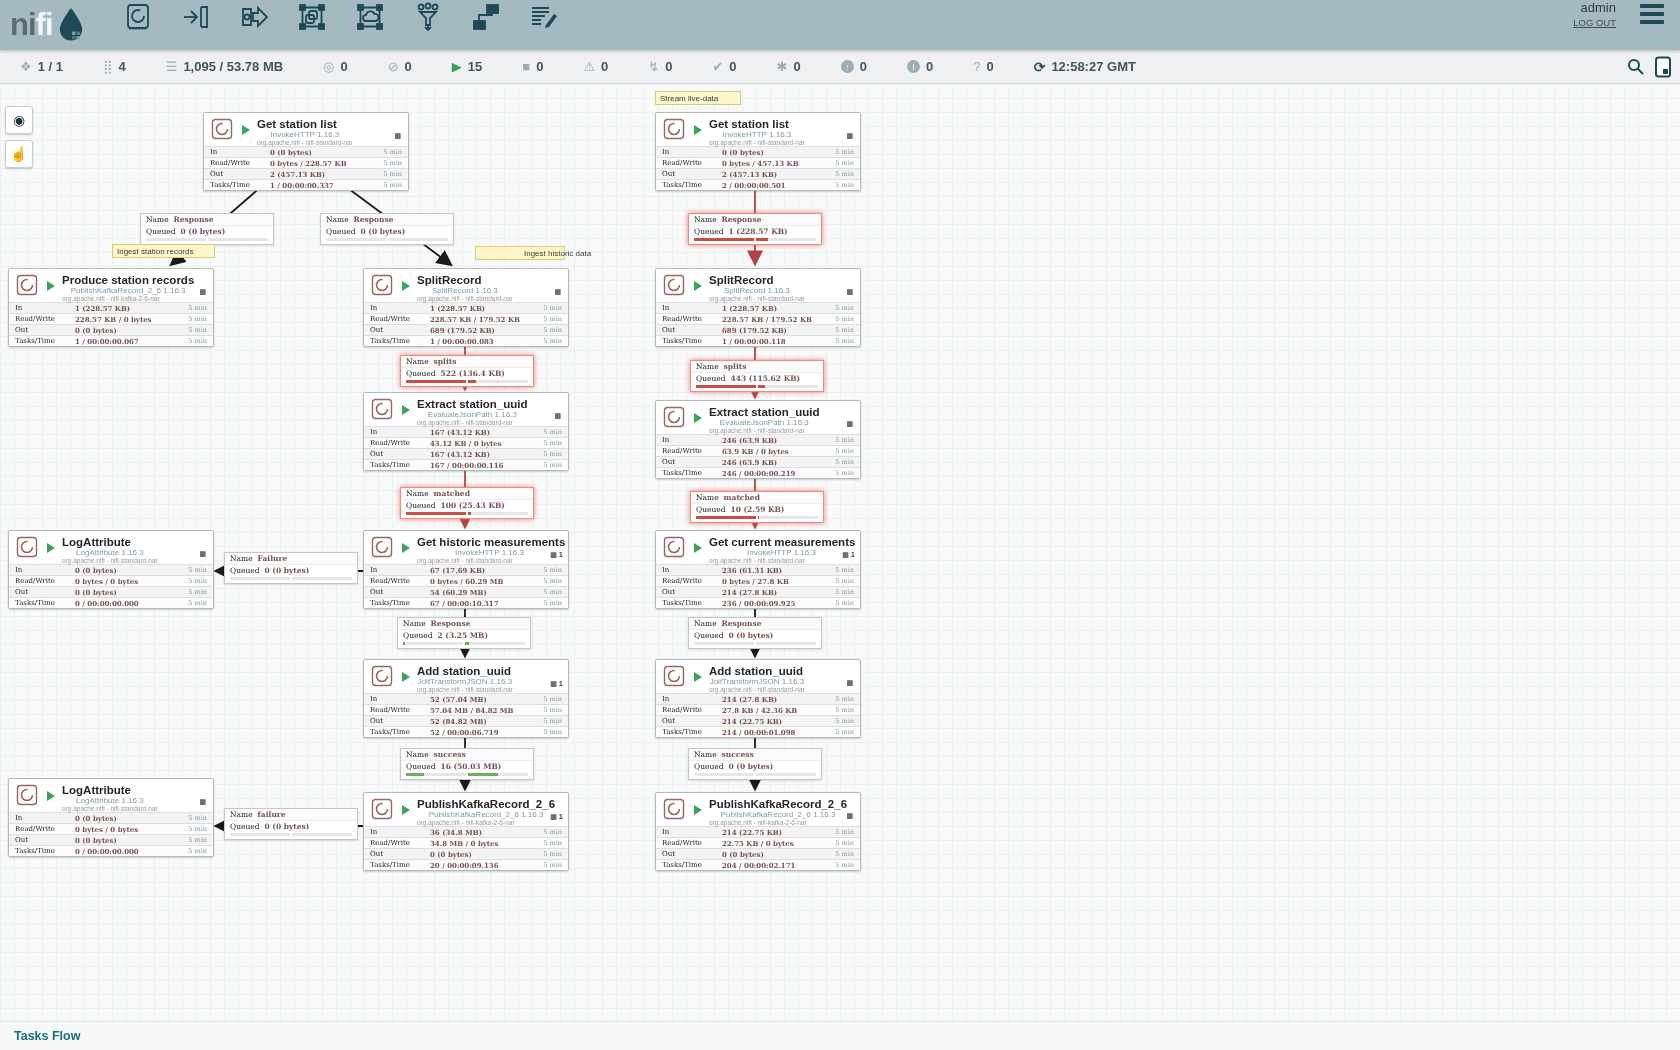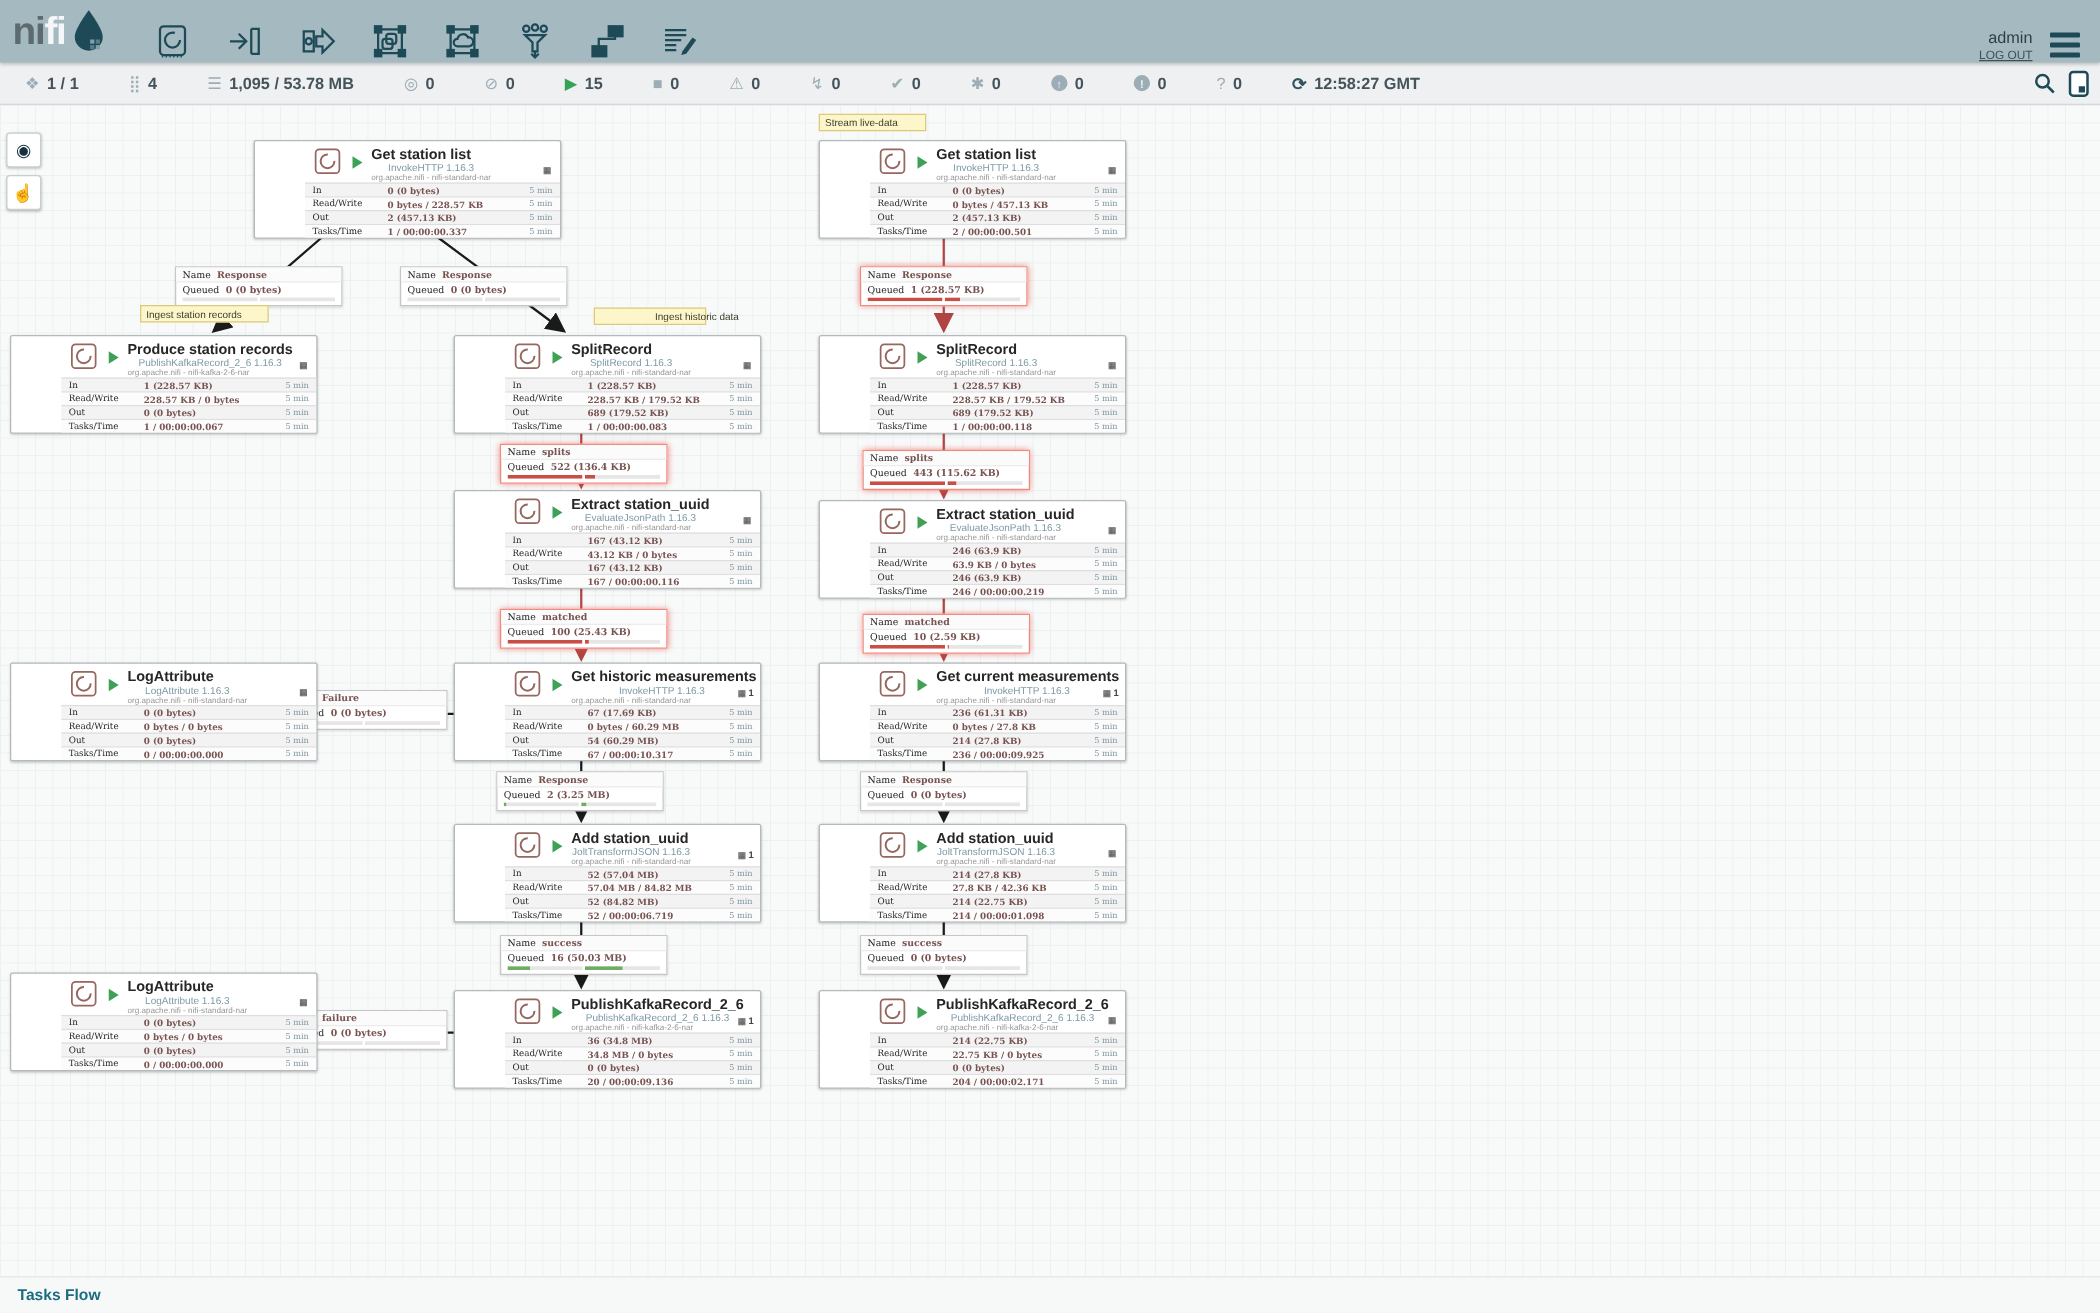--- a/index.html
+++ b/index.html
@@ -5,30 +5,30 @@
   html,body{margin:0;padding:0;width:1680px;height:1050px;overflow:hidden;
     font-family:"Liberation Sans",sans-serif;background:#f7f9fa;}
   
   #canvas{position:absolute;inset:0;background-color:#f8fafa;
     background-image:linear-gradient(#edf0f1 1px,transparent 1px),
                      linear-gradient(90deg,#edf0f1 1px,transparent 1px);
     background-size:14px 14px;}
   #edges{position:absolute;left:0;top:0;z-index:1;pointer-events:none;}
   
   #header{position:absolute;left:0;top:0;width:100%;height:50px;background:#a5b9c1;
-    display:flex;align-items:flex-end;z-index:20;box-shadow:0 1px 3px rgba(0,0,0,.25);}
+    display:flex;align-items:flex-start;z-index:20;box-shadow:0 1px 3px rgba(0,0,0,.25);}
   .logo{display:flex;align-items:center;margin-left:10px;}
   .logo-txt{font-size:31px;font-weight:bold;letter-spacing:-1px;line-height:50px;}
   .logo-ni{color:#5d6b70;} .logo-fi{color:#f4f6f7;}
   .logo-drop{margin-left:2px;margin-top:2px;}
   #toolbar{display:flex;align-items:center;gap:24px;margin-left:34px;}
   .tb-icon{width:34px;height:34px;display:flex;align-items:center;justify-content:center;cursor:grab;}
   .tb-icon svg{stroke:#1d4a56;fill:none;stroke-width:1.8;}
   .hdr-right{margin-left:auto;display:flex;align-items:center;}
-  .user-block{display:flex;flex-direction:column;align-items:flex-end;margin-right:14px;}
+  .user-block{display:flex;flex-direction:column;align-items:flex-end;margin-right:24px;}
   .user-name{font-size:13px;color:#2f3e45;}
   .logout{font-size:9.5px;color:#3f4f57;text-decoration:underline;cursor:pointer;margin-top:2px;}
   .hamburger{display:flex;flex-direction:column;gap:4px;margin-right:16px;cursor:pointer;}
   .hamburger div{width:24px;height:4px;background:#1d4a56;border-radius:1px;}
   
   #statusbar{position:absolute;left:0;top:50px;width:100%;height:34px;background:#eef0f1;
     border-bottom:1px solid #d4d8da;display:flex;align-items:center;z-index:19;
     padding-left:20px;box-sizing:border-box;}
   .st-item{display:flex;align-items:center;gap:6px;margin-right:40px;white-space:nowrap;}
   .st-icon{font-size:13px;color:#9cadb6;line-height:1;}
@@ -38,21 +38,21 @@
   .st-val{font-size:13px;font-weight:bold;color:#45545c;}
   .st-time{display:flex;align-items:center;gap:6px;font-size:13px;font-weight:bold;color:#45545c;}
   .st-refresh{color:#31535e;font-size:14px;font-weight:bold;cursor:pointer;}
   .st-right{margin-left:auto;display:flex;align-items:center;gap:10px;margin-right:8px;}
   
   .canvas-tool{position:absolute;width:26px;height:26px;background:#fff;border:1px solid #c7cdd0;
     border-radius:3px;z-index:6;display:flex;align-items:center;justify-content:center;
     box-shadow:0 1px 2px rgba(0,0,0,.2);cursor:pointer;font-size:14px;}
   
   .proc{position:absolute;width:204px;background:#fff;border:1px solid #b5b9bb;border-radius:2px;
-    z-index:3;box-shadow:0 1px 2px rgba(0,0,0,.18);cursor:move;padding-left:40px;}
+    z-index:3;box-shadow:0 1px 2px rgba(0,0,0,.18);cursor:move;}
   .proc-head{position:relative;display:flex;align-items:flex-start;height:33px;
     padding:5px 6px 0 7px;box-sizing:border-box;}
   .proc-icon svg{stroke:#96665f;fill:none;}
   .run-icon{width:0;height:0;border-left:8px solid #3fa155;border-top:5px solid transparent;
     border-bottom:5px solid transparent;margin:7px 5px 0 9px;}
   .proc-titles{margin-left:2px;min-width:0;}
   .proc-title{font-size:11.5px;font-weight:bold;color:#262626;line-height:12px;white-space:nowrap;}
   .proc-type{font-size:8px;color:#7d9aa6;line-height:9px;white-space:nowrap;text-align:center;}
   .proc-bundle{font-size:6.5px;color:#979797;line-height:8px;white-space:nowrap;}
   .proc-badge{position:absolute;right:5px;top:19px;font-size:7.5px;font-weight:bold;color:#444;

